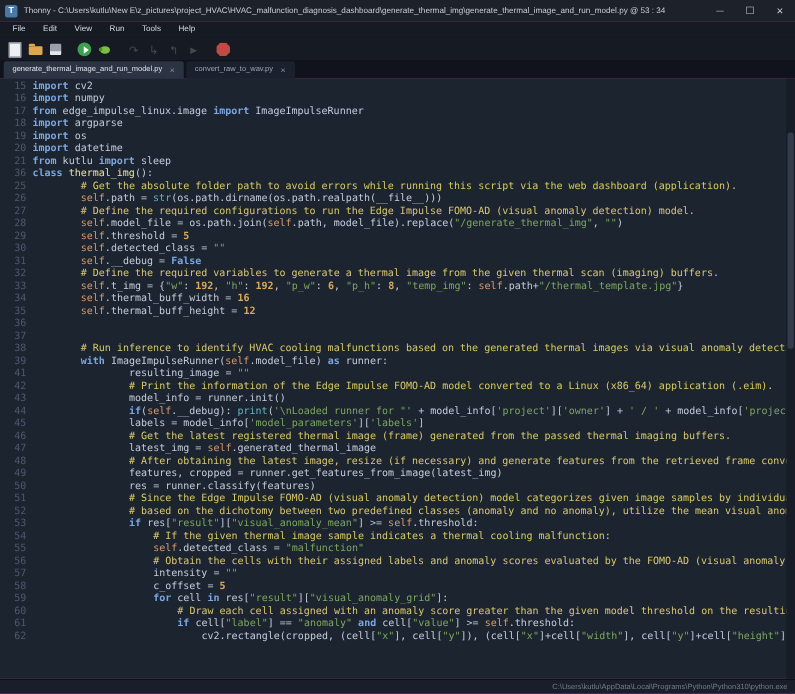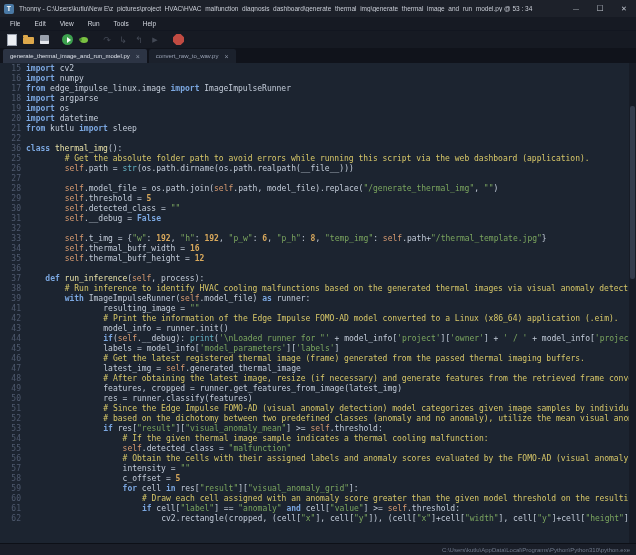--- a/index.html
+++ b/index.html
@@ -143,35 +143,34 @@
 
   <div class="editor">
     <div class="code-lines">
         <div class="line"><span class="ln">15</span><span class="code"><span class="tk-kw">import</span><span> </span><span>cv2</span></span></div>
         <div class="line"><span class="ln">16</span><span class="code"><span class="tk-kw">import</span><span> </span><span>numpy</span></span></div>
         <div class="line"><span class="ln">17</span><span class="code"><span class="tk-kw">from</span><span> </span><span>edge_impulse_linux</span><span>.</span><span>image</span><span> </span><span class="tk-kw">import</span><span> </span><span>ImageImpulseRunner</span></span></div>
         <div class="line"><span class="ln">18</span><span class="code"><span class="tk-kw">import</span><span> </span><span>argparse</span></span></div>
         <div class="line"><span class="ln">19</span><span class="code"><span class="tk-kw">import</span><span> </span><span>os</span></span></div>
         <div class="line"><span class="ln">20</span><span class="code"><span class="tk-kw">import</span><span> </span><span>datetime</span></span></div>
         <div class="line"><span class="ln">21</span><span class="code"><span class="tk-kw">from</span><span> </span><span>kutlu</span><span> </span><span class="tk-kw">import</span><span> </span><span>sleep</span></span></div>
-        <div class="line"><span class="ln">22</span><span class="code"></span></div>
         <div class="line"><span class="ln">36</span><span class="code"><span class="tk-kw">class</span><span> </span><span class="tk-def">thermal_img</span><span>(</span><span>)</span><span>:</span></span></div>
         <div class="line"><span class="ln">25</span><span class="code"><span> </span><span> </span><span> </span><span> </span><span> </span><span> </span><span> </span><span> </span><span class="tk-com"># Get the absolute folder path to avoid errors while running this script via the web dashboard (application).</span></span></div>
         <div class="line"><span class="ln">26</span><span class="code"><span> </span><span> </span><span> </span><span> </span><span> </span><span> </span><span> </span><span> </span><span class="tk-self">self</span><span>.</span><span>path</span><span> </span><span>=</span><span> </span><span class="tk-bi">str</span><span>(</span><span>os</span><span>.</span><span>path</span><span>.</span><span>dirname</span><span>(</span><span>os</span><span>.</span><span>path</span><span>.</span><span>realpath</span><span>(</span><span>__file__</span><span>)</span><span>)</span><span>)</span></span></div>
-        <div class="line"><span class="ln">27</span></div>
+        <div class="line"><span class="ln">27</span><span class="code"><span> </span><span> </span><span> </span><span> </span><span> </span><span> </span><span> </span><span> </span><span class="tk-com"># Define the required configurations to run the Edge Impulse FOMO-AD (visual anomaly detection) model.</span></span></div>
         <div class="line"><span class="ln">28</span><span class="code"><span> </span><span> </span><span> </span><span> </span><span> </span><span> </span><span> </span><span> </span><span class="tk-self">self</span><span>.</span><span>model_file</span><span> </span><span>=</span><span> </span><span>os</span><span>.</span><span>path</span><span>.</span><span>join</span><span>(</span><span class="tk-self">self</span><span>.</span><span>path</span><span>,</span><span> </span><span>model_file</span><span>)</span><span>.</span><span>replace</span><span>(</span><span class="tk-str">"/generate_thermal_img"</span><span>,</span><span> </span><span class="tk-str">""</span><span>)</span></span></div>
         <div class="line"><span class="ln">29</span><span class="code"><span> </span><span> </span><span> </span><span> </span><span> </span><span> </span><span> </span><span> </span><span class="tk-self">self</span><span>.</span><span>threshold</span><span> </span><span>=</span><span> </span><span class="tk-num">5</span></span></div>
         <div class="line"><span class="ln">30</span><span class="code"><span> </span><span> </span><span> </span><span> </span><span> </span><span> </span><span> </span><span> </span><span class="tk-self">self</span><span>.</span><span>detected_class</span><span> </span><span>=</span><span> </span><span class="tk-str">""</span></span></div>
         <div class="line"><span class="ln">31</span><span class="code"><span> </span><span> </span><span> </span><span> </span><span> </span><span> </span><span> </span><span> </span><span class="tk-self">self</span><span>.</span><span>__debug</span><span> </span><span>=</span><span> </span><span class="tk-kw">False</span></span></div>
-        <div class="line"><span class="ln">32</span></div>
+        <div class="line"><span class="ln">32</span><span class="code"><span> </span><span> </span><span> </span><span> </span><span> </span><span> </span><span> </span><span> </span><span class="tk-com"># Define the required variables to generate a thermal image from the given thermal scan (imaging) buffers.</span></span></div>
         <div class="line"><span class="ln">33</span><span class="code"><span> </span><span> </span><span> </span><span> </span><span> </span><span> </span><span> </span><span> </span><span class="tk-self">self</span><span>.</span><span>t_img</span><span> </span><span>=</span><span> </span><span>{</span><span class="tk-str">"w"</span><span>:</span><span> </span><span class="tk-num">192</span><span>,</span><span> </span><span class="tk-str">"h"</span><span>:</span><span> </span><span class="tk-num">192</span><span>,</span><span> </span><span class="tk-str">"p_w"</span><span>:</span><span> </span><span class="tk-num">6</span><span>,</span><span> </span><span class="tk-str">"p_h"</span><span>:</span><span> </span><span class="tk-num">8</span><span>,</span><span> </span><span class="tk-str">"temp_img"</span><span>:</span><span> </span><span class="tk-self">self</span><span>.</span><span>path</span><span>+</span><span class="tk-str">"/thermal_template.jpg"</span><span>}</span></span></div>
         <div class="line"><span class="ln">34</span><span class="code"><span> </span><span> </span><span> </span><span> </span><span> </span><span> </span><span> </span><span> </span><span class="tk-self">self</span><span>.</span><span>thermal_buff_width</span><span> </span><span>=</span><span> </span><span class="tk-num">16</span></span></div>
         <div class="line"><span class="ln">35</span><span class="code"><span> </span><span> </span><span> </span><span> </span><span> </span><span> </span><span> </span><span> </span><span class="tk-self">self</span><span>.</span><span>thermal_buff_height</span><span> </span><span>=</span><span> </span><span class="tk-num">12</span></span></div>
         <div class="line"><span class="ln">36</span><span class="code"></span></div>
-        <div class="line"><span class="ln">37</span><span class="code"><span> </span><span> </span><span> </span><span> </span><span class="tk-kw">def</span><span> </span><span class="tk-def">run_inference</span><span>(</span><span class="tk-self">self</span><span>,</span><span> </span><span>process</span><span>)</span><span>:</span></span></div>
+        <div class="line"><span class="ln">37</span></div>
         <div class="line"><span class="ln">38</span><span class="code"><span> </span><span> </span><span> </span><span> </span><span> </span><span> </span><span> </span><span> </span><span class="tk-com"># Run inference to identify HVAC cooling malfunctions based on the generated thermal images via visual anomaly detection.</span></span></div>
         <div class="line"><span class="ln">39</span><span class="code"><span> </span><span> </span><span> </span><span> </span><span> </span><span> </span><span> </span><span> </span><span class="tk-kw">with</span><span> </span><span>ImageImpulseRunner</span><span>(</span><span class="tk-self">self</span><span>.</span><span>model_file</span><span>)</span><span> </span><span class="tk-kw">as</span><span> </span><span>runner</span><span>:</span></span></div>
         <div class="line"><span class="ln">41</span><span class="code"><span> </span><span> </span><span> </span><span> </span><span> </span><span> </span><span> </span><span> </span><span> </span><span> </span><span> </span><span> </span><span> </span><span> </span><span> </span><span> </span><span>resulting_image</span><span> </span><span>=</span><span> </span><span class="tk-str">""</span></span></div>
         <div class="line"><span class="ln">42</span><span class="code"><span> </span><span> </span><span> </span><span> </span><span> </span><span> </span><span> </span><span> </span><span> </span><span> </span><span> </span><span> </span><span> </span><span> </span><span> </span><span> </span><span class="tk-com"># Print the information of the Edge Impulse FOMO-AD model converted to a Linux (x86_64) application (.eim).</span></span></div>
         <div class="line"><span class="ln">43</span><span class="code"><span> </span><span> </span><span> </span><span> </span><span> </span><span> </span><span> </span><span> </span><span> </span><span> </span><span> </span><span> </span><span> </span><span> </span><span> </span><span> </span><span>model_info</span><span> </span><span>=</span><span> </span><span>runner</span><span>.</span><span>init</span><span>(</span><span>)</span></span></div>
         <div class="line"><span class="ln">44</span><span class="code"><span> </span><span> </span><span> </span><span> </span><span> </span><span> </span><span> </span><span> </span><span> </span><span> </span><span> </span><span> </span><span> </span><span> </span><span> </span><span> </span><span class="tk-kw">if</span><span>(</span><span class="tk-self">self</span><span>.</span><span>__debug</span><span>)</span><span>:</span><span> </span><span class="tk-bi">print</span><span>(</span><span class="tk-str">'\nLoaded runner for "'</span><span> </span><span>+</span><span> </span><span>model_info</span><span>[</span><span class="tk-str">'project'</span><span>]</span><span>[</span><span class="tk-str">'owner'</span><span>]</span><span> </span><span>+</span><span> </span><span class="tk-str">' / '</span><span> </span><span>+</span><span> </span><span>model_info</span><span>[</span><span class="tk-str">'project'</span></span></div>
         <div class="line"><span class="ln">45</span><span class="code"><span> </span><span> </span><span> </span><span> </span><span> </span><span> </span><span> </span><span> </span><span> </span><span> </span><span> </span><span> </span><span> </span><span> </span><span> </span><span> </span><span>labels</span><span> </span><span>=</span><span> </span><span>model_info</span><span>[</span><span class="tk-str">'model_parameters'</span><span>]</span><span>[</span><span class="tk-str">'labels'</span><span>]</span></span></div>
         <div class="line"><span class="ln">46</span><span class="code"><span> </span><span> </span><span> </span><span> </span><span> </span><span> </span><span> </span><span> </span><span> </span><span> </span><span> </span><span> </span><span> </span><span> </span><span> </span><span> </span><span class="tk-com"># Get the latest registered thermal image (frame) generated from the passed thermal imaging buffers.</span></span></div>
         <div class="line"><span class="ln">47</span><span class="code"><span> </span><span> </span><span> </span><span> </span><span> </span><span> </span><span> </span><span> </span><span> </span><span> </span><span> </span><span> </span><span> </span><span> </span><span> </span><span> </span><span>latest_img</span><span> </span><span>=</span><span> </span><span class="tk-self">self</span><span>.</span><span>generated_thermal_image</span></span></div>
         <div class="line"><span class="ln">48</span><span class="code"><span> </span><span> </span><span> </span><span> </span><span> </span><span> </span><span> </span><span> </span><span> </span><span> </span><span> </span><span> </span><span> </span><span> </span><span> </span><span> </span><span class="tk-com"># After obtaining the latest image, resize (if necessary) and generate features from the retrieved frame conveniently.</span></span></div>

